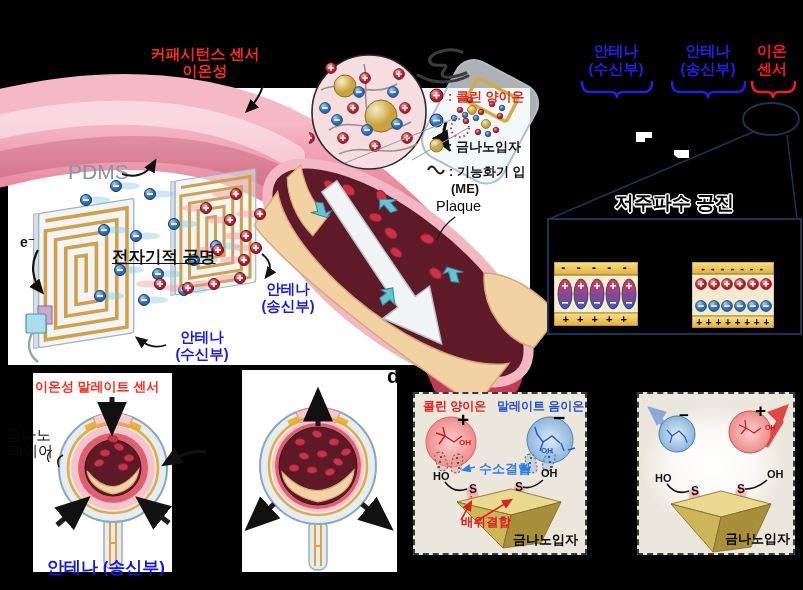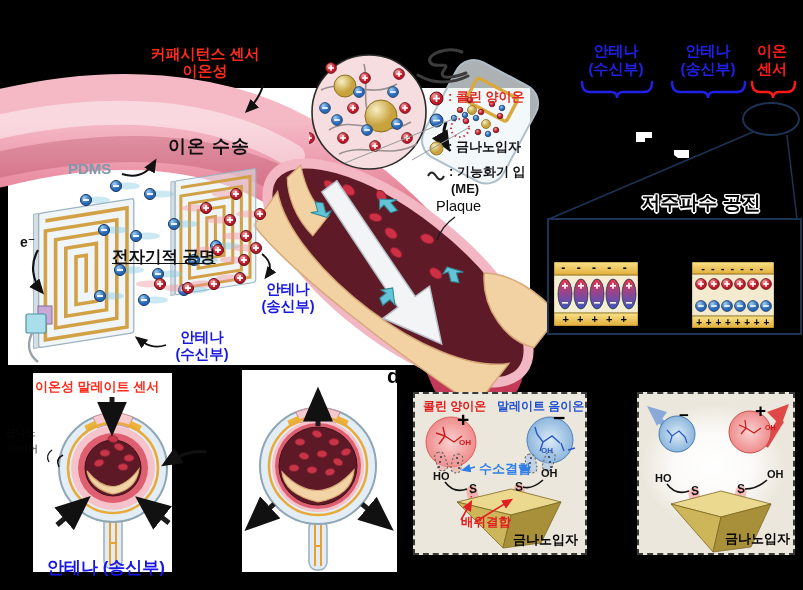--- a/index.html
+++ b/index.html
@@ -9,35 +9,35 @@
   .nw{white-space:nowrap;}
   .ctr{text-align:center;}
   #panel-top{left:8px;top:88px;width:522px;height:277px;background:#fff;}
   #panel-top .lbl{position:absolute;}
   .big-black{font-weight:800;color:#101010;}
   .blue-lab{color:#1818e0;font-weight:700;}
   #sensor-title{left:120px;top:45px;width:170px;text-align:center;color:#ff2a1a;
      font-size:15px;font-weight:800;line-height:17px;}
   .hdr-lab{top:42px;text-align:center;font-size:15px;font-weight:800;line-height:18px;color:#2020e8;}
   #hdr-sensor{color:#ff1a1a;}
-  #res-title{left:606px;top:190px;width:128px;text-align:center;font-size:19px;font-weight:800;color:#000;
-     text-shadow:-1.5px 0 #fff,1.5px 0 #fff,0 -1.5px #fff,0 1.5px #fff,-1px -1px #fff,1px 1px #fff,-1px 1px #fff,1px -1px #fff;margin-left:31px;}
+  #res-title{left:606px;top:190px;width:128px;text-align:right;font-size:19px;font-weight:800;color:#000;
+     text-shadow:-1.5px 0 #fff,1.5px 0 #fff,0 -1.5px #fff,0 1.5px #fff,-1px -1px #fff,1px 1px #fff,-1px 1px #fff,1px -1px #fff;}
   #res-box{left:547px;top:218px;width:251px;height:113px;border:2px solid #1d3354;background:#000;}
-  .legend-row{position:absolute;display:flex;align-items:flex-end;gap:4px;font-size:13px;font-weight:700;}
+  .legend-row{position:absolute;display:flex;align-items:flex-start;gap:4px;font-size:13px;font-weight:700;}
   .legend-row svg{flex:0 0 auto;}
   #panel-b1{left:33px;top:373px;width:139px;height:199px;background:#fff;}
   #panel-b2{left:242px;top:370px;width:155px;height:202px;background:#fff;}
   .beige{background:#ece7dc;border:2px dashed #3a3a3a;box-sizing:border-box;}
   #panel-b3{left:413px;top:392px;width:174px;height:163px;}
   #panel-b4{left:637px;top:392px;width:158px;height:163px;}
   .chem{position:absolute;font-weight:800;color:#111;font-size:11px;}
   .sgn{position:absolute;font-weight:900;color:#000;}
   #b1-title{left:35px;top:378px;font-size:13px;font-weight:800;color:#ff2a1a;}
   #b1-caption{left:36px;top:556px;width:140px;text-align:center;font-size:17px;font-weight:800;color:#1515e8;}
-  .nano{position:absolute;color:#0a0a0a;font-size:10px;font-weight:400;}
+  .nano{position:absolute;color:#0a0a0a;font-size:15px;font-weight:400;}
   #corner-d{left:387px;top:364px;font-size:21px;font-weight:800;color:#000;}
   svg{display:block;}
   text{font-family:"Liberation Sans","DejaVu Sans",sans-serif;}
 </style>
 </head>
 <body>
 
 <svg width="0" height="0" style="position:absolute">
 <defs>
   <radialGradient id="gb" cx="35%" cy="30%">
@@ -220,22 +220,21 @@
         <use href="#ionR" x="228" y="106"></use>
       <use href="#ionR" x="252" y="126"></use>
         <use href="#ionR" x="248" y="160"></use>
         <use href="#ionR" x="152" y="196"></use>
       <use href="#ionR" x="180" y="200"></use>
         <use href="#ionR" x="206" y="196"></use>
         <use href="#ionR" x="232" y="190"></use>
     </g>
   </svg>
 
-  <div class="lbl big-black nw" style="left:160px;top:46px;font-size:18px;letter-spacing:1px;">이온 수송</div>
-  <div class="lbl nw" style="left:60px;top:72px;font-size:15px;font-weight:700;color:#7f98ac;">PDMS</div>
+  <div class="lbl nw" style="left:60px;top:72px;font-size:21px;font-weight:400;color:#7f98ac;">PDMS</div>
   <div class="lbl big-black nw" style="left:104px;top:158px;font-size:16.5px;text-decoration:underline;">전자기적 공명</div>
   <div class="lbl nw" style="left:12px;top:146px;font-size:14px;font-weight:700;color:#111;">e⁻</div>
   <div class="lbl big-black nw" style="left:428px;top:110px;font-size:14.5px;font-weight:400;">Plaque</div>
   <div class="lbl blue-lab ctr" style="left:146px;top:241px;width:96px;font-size:14.5px;line-height:17px;">
     <div>안테나</div>
     <div>(수신부)</div>
   </div>
   <div class="lbl blue-lab ctr" style="left:232px;top:193px;width:96px;font-size:14.5px;line-height:17px;">
     <div>안테나</div>
     <div>(송신부)</div>

